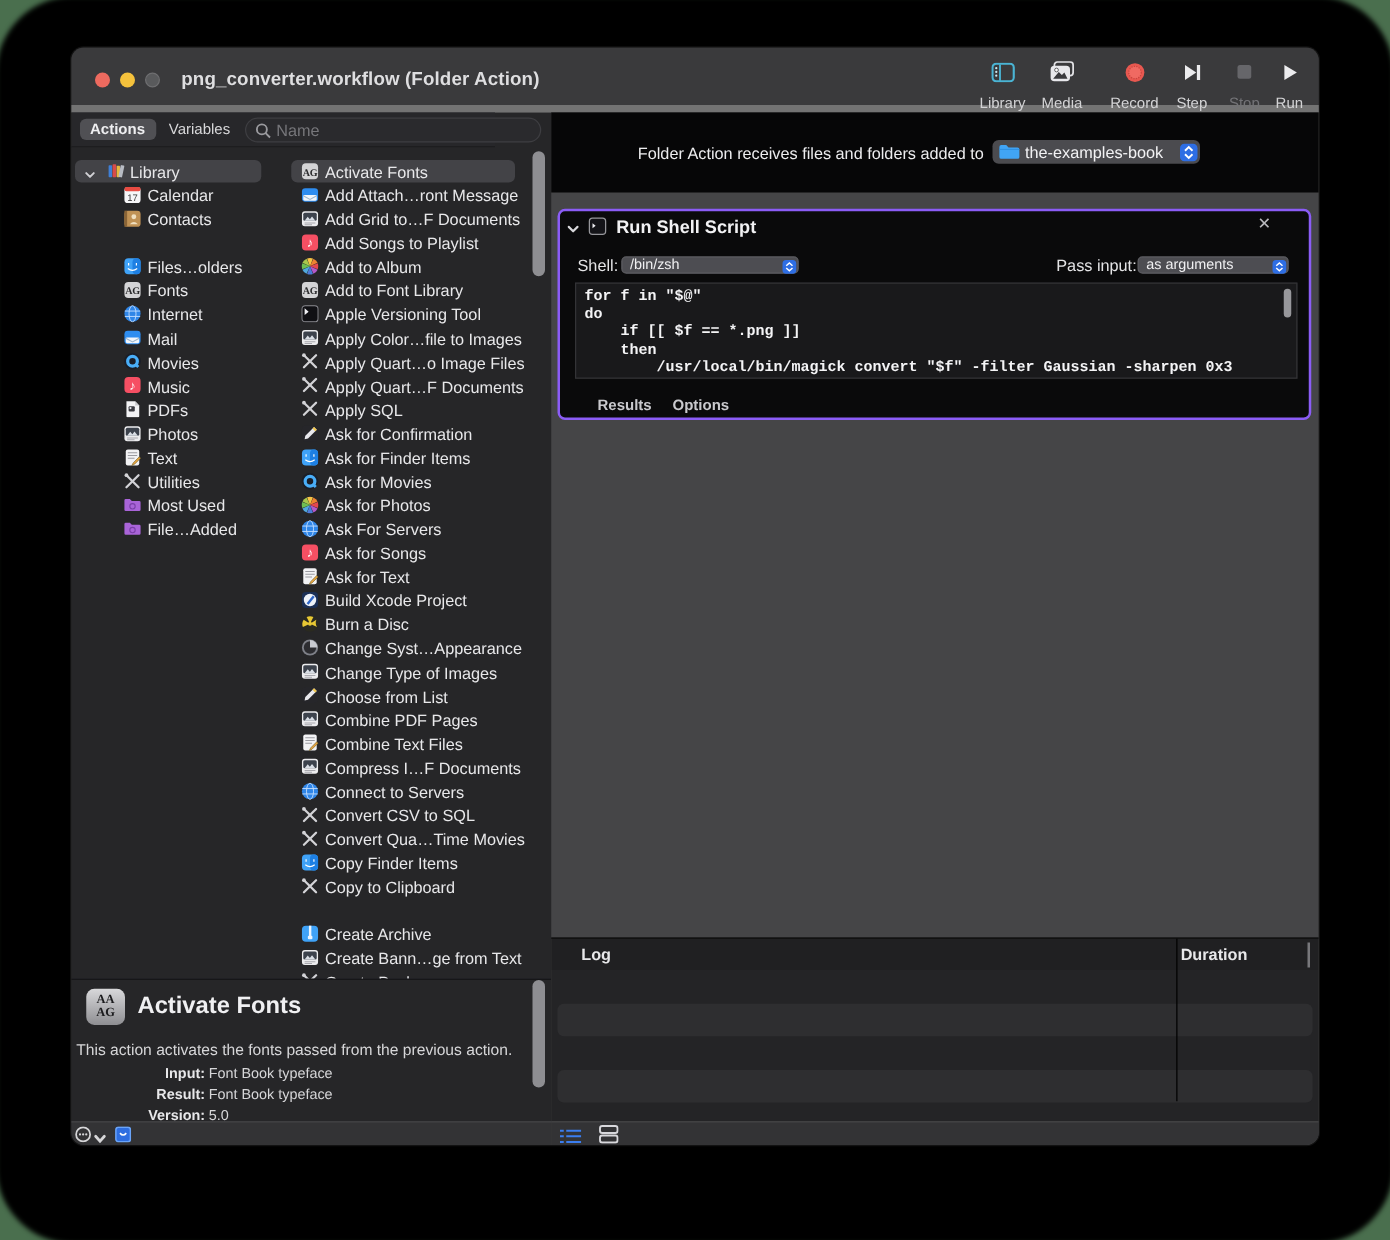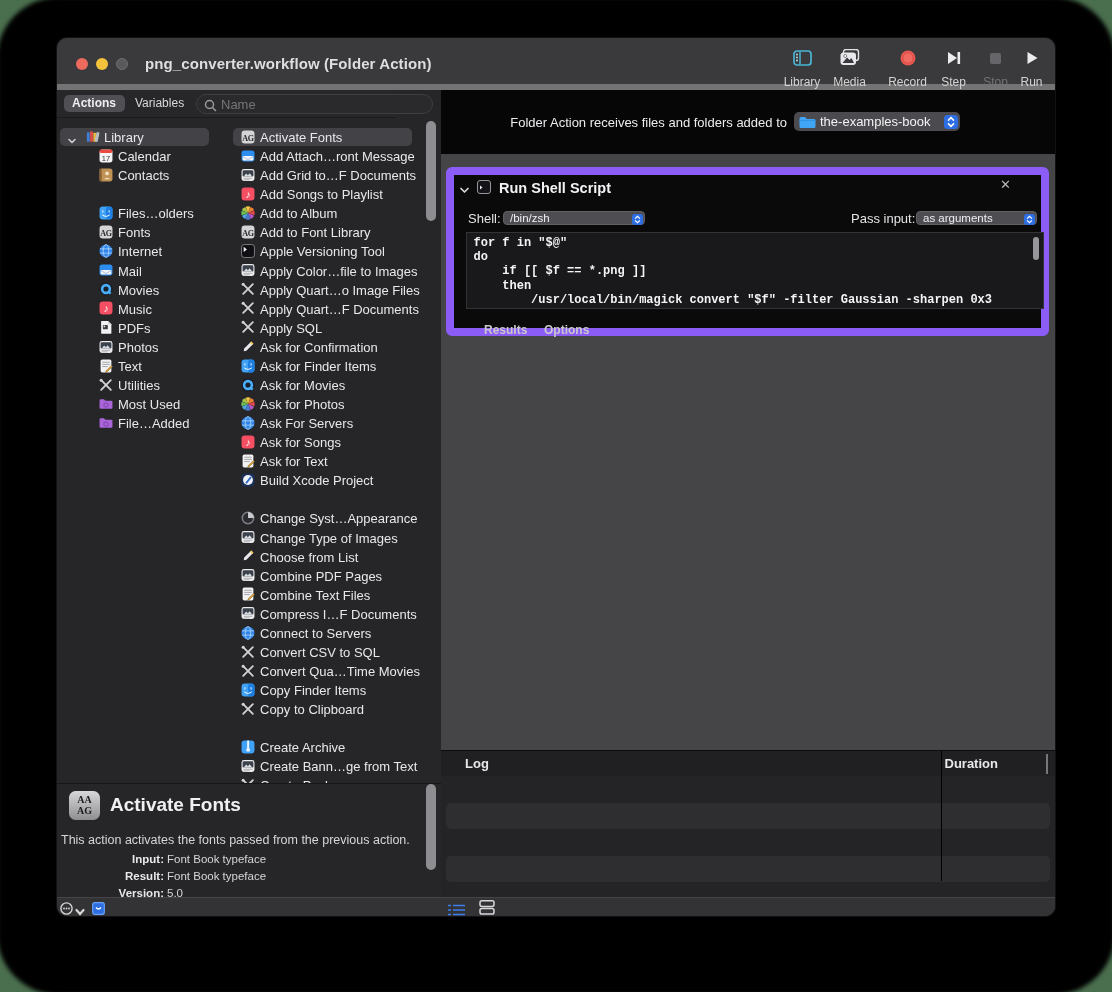--- a/index.html
+++ b/index.html
@@ -45,21 +45,21 @@
 #rtop { position:absolute; left:0; top:0; width:614px; height:63.5px; background:#060607; }
 #rtop .t { position:absolute; right:268px; top:25px; font-size:13px; color:#ececee; white-space:nowrap; }
 #folderdd { position:absolute; left:353px; top:22px; width:166px; height:19px; background:#4b4b4f; border-radius:5px; }
 #folderdd .txt { position:absolute; left:26px; top:2px; font-size:13px; color:#f2f2f4; }
 .stepper { position:absolute; right:2.5px; top:2.5px; width:14px; height:14px; background:#2e6ee4; border-radius:3.5px; }
 .stepper svg { position:absolute; left:0; top:0; }
 .pstep { position:absolute; right:1.5px; top:1.5px; width:11px; height:11px; background:#2e6ee4; border-radius:3px; }
 .pstep svg { position:absolute; left:1px; top:1px; }
 
 #card { position:absolute; left:5px; top:77px; width:603px; height:169px; background:#0a0a0b;
-  border:8px solid #8b5cf6; border-radius:6px; }
+  border:2px solid #8b5cf6; border-radius:6px; }
 #card .hchev { position:absolute; left:5px; top:7px; }
 #cicon { position:absolute; left:23px; top:4.5px; width:14px; height:14px; border-radius:3px; background:#141418; border:1px solid #96969a; }
 #ctitle { position:absolute; left:45px; top:5px; font-size:14.5px; font-weight:bold; color:#f2f2f4; }
 #cx { position:absolute; right:30px; top:2px; font-size:13px; color:#b8b8bc; }
 .popup { position:absolute; height:14px; background:#4d4d52; border-radius:4px; border:1px solid #5e5e63; }
 .popup .v { position:absolute; left:6px; top:0px; font-size:11.5px; color:#f0f0f2;text-align:right; }
 .plabel { position:absolute; font-size:13px; color:#e4e4e6; }
 #code { position:absolute; left:11.5px; top:56.5px; width:578px; height:77px; background:#19191b; border:1px solid #333336; }
 #code pre { margin:3px 0 0 7px; font-family:"Liberation Mono",monospace; font-weight:bold; font-size:12px; line-height:14.4px; color:#f4f4f6; }
 #ctabs { position:absolute; left:30px; top:148px; font-size:12px; font-weight:bold; color:#c9c9cd; }
@@ -540,20 +540,32 @@
       </div>
 <div class="trow" style="top:352.8px">
         <span class="ti" style="left:184px">
           <svg width="13" height="13" viewBox="0 0 13 13" style="">
             <rect x="0.5" y="0.5" width="12" height="12" rx="3" fill="#1b2f55"></rect>
             <circle cx="6.5" cy="6.5" r="4.6" fill="#eef2f8"></circle>
             <path d="M4 9 L8.6 3.2 L10 4.2 L5.4 10 Z" fill="#2f66c8"></path>
           </svg>
         </span>
         <span class="tl" style="left:203px">Build Xcode Project</span>
+      </div>
+<div class="trow" style="top:371.8px">
+        <span class="ti" style="left:184px">
+          <svg width="13" height="13" viewBox="0 0 13 13" style="">
+            <circle cx="6.5" cy="6.5" r="6" fill="#2a2a20"></circle>
+            <path d="M6.5 6.5 L4 1.5 A6 6 0 0 1 9 1.5 Z" fill="#e8c834"></path>
+            <path d="M6.5 6.5 L1.2 9 A6 6 0 0 1 1.8 3.5 Z" fill="#e8c834"></path>
+            <path d="M6.5 6.5 L11.8 9 A6 6 0 0 1 11.2 3.5 Z" fill="#e8c834"></path>
+            <circle cx="6.5" cy="6.5" r="1.5" fill="#e8c834"></circle>
+          </svg>
+        </span>
+        <span class="tl" style="left:203px">Burn a Disc</span>
       </div>
 <div class="trow" style="top:390.9px">
         <span class="ti" style="left:184px">
           <svg width="13" height="13" viewBox="0 0 13 13" style="">
             <circle cx="6.5" cy="6.5" r="6" fill="#7e8088"></circle>
             <circle cx="6.5" cy="6.5" r="4.6" fill="#2c2c30"></circle>
             <path d="M6.5 1 A5.5 5.5 0 0 1 12 6.5 L6.5 6.5 Z" fill="#c8cad0"></path>
           </svg>
         </span>
         <span class="tl" style="left:203px">Change Syst…Appearance</span>

